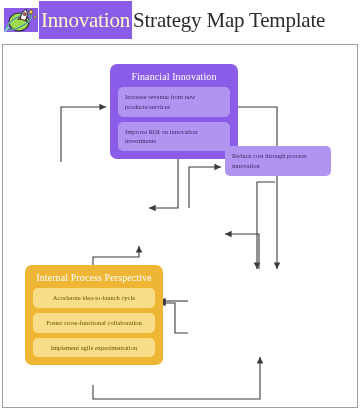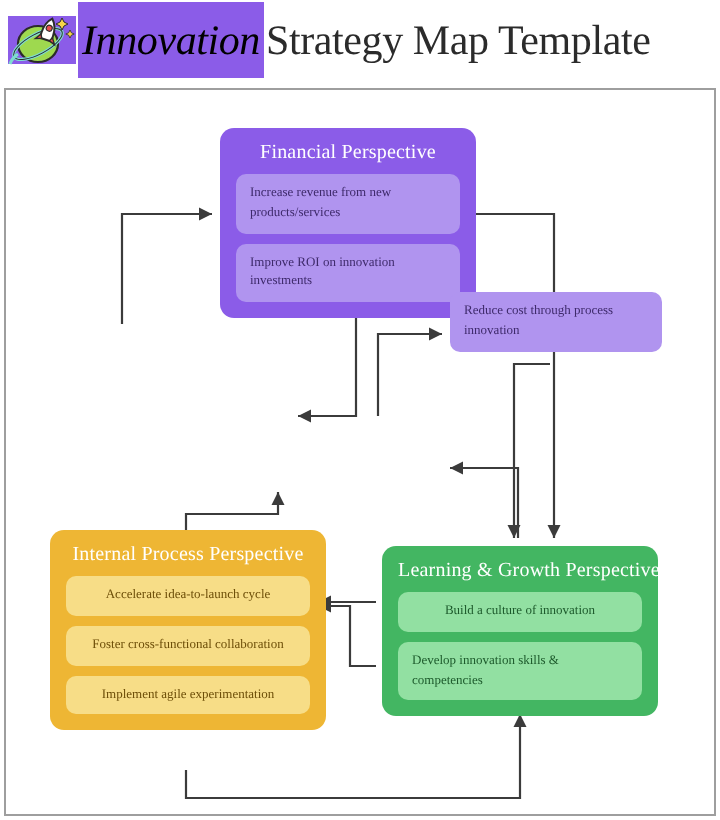--- a/index.html
+++ b/index.html
@@ -17,25 +17,24 @@
     display:flex;align-items:center;
     padding-left:4px;box-sizing:border-box;
   }
   .hdr-icon{
     width:34px;height:30px;flex:0 0 34px;
     position:relative;margin-right:1px;
     display:block;
   }
   .hdr-icon svg{display:block;width:34px;height:30px;}
   .hdr-highlight{
-    background:#8b5ce8;color:#000000;
+    background:#8b5ce8;color:#fef9c3;
     font-size:21px;line-height:30px;
     padding:4px 2px;white-space:nowrap;
     letter-spacing:-0.2px;
-    font-style:italic;
   }
   .hdr-rest{
     color:#2b2b2b;font-size:21px;line-height:30px;
     white-space:nowrap;padding-left:1px;letter-spacing:-0.2px;
   }
 
   
   .canvas{
     position:absolute;left:2px;top:44px;
     width:356px;height:364px;
@@ -139,35 +138,30 @@
 
         <path d="M185 288 L172 288 L172 258 L156 258"></path>
 
         <path d="M90 224 L90 212 L136 212 L136 201"></path>
 
         <path d="M90 340 L90 354 L257 354 L257 312"></path>
       </g>
     </svg>
 
     <div class="persp" id="financial">
-      <div class="persp-title center">Financial Perspective</div>
+      <div class="persp-title center">Financial Innovation</div>
       <div class="card">Increase revenue from new products/services</div>
       <div class="card">Improve ROI on innovation investments</div>
     </div>
 
     <div id="reduce-cost">Reduce cost through process innovation</div>
 
 
     <div class="persp" id="internal">
       <div class="persp-title center">Internal Process Perspective</div>
       <div class="card center">Accelerate idea-to-launch cycle</div>
       <div class="card center">Foster cross-functional collaboration</div>
       <div class="card center">Implement agile experimentation</div>
     </div>
 
-    <div class="persp" id="learning">
-      <div class="persp-title center">Learning &amp; Growth Perspective</div>
-      <div class="card center">Build a culture of innovation</div>
-      <div class="card">Develop innovation skills &amp; competencies</div>
-    </div>
 
   </div>
 </div>
 
 </body></html>

